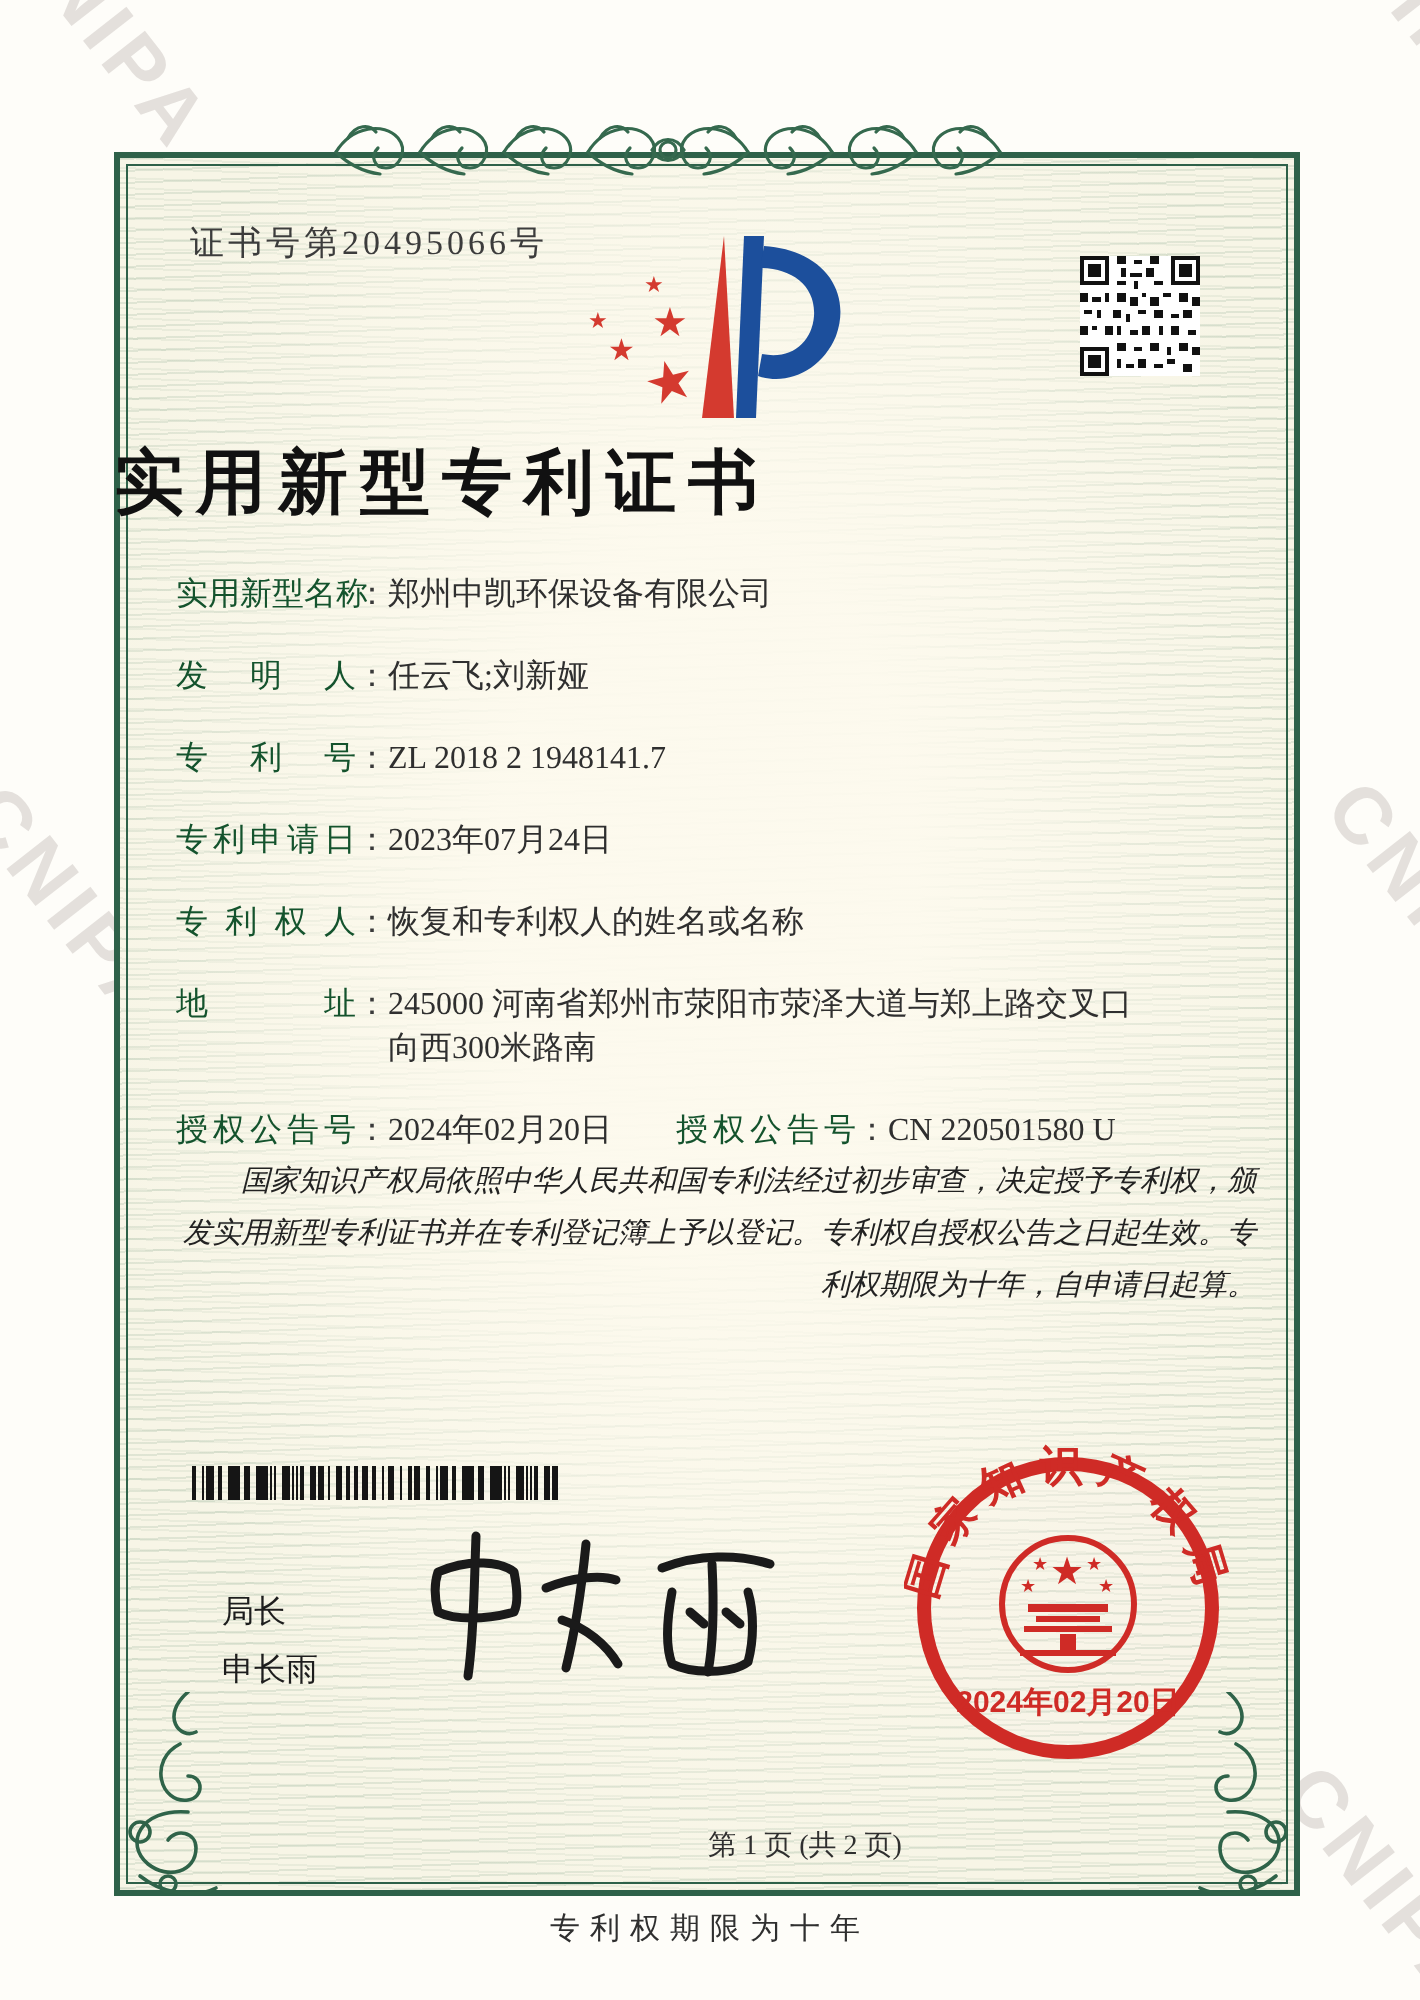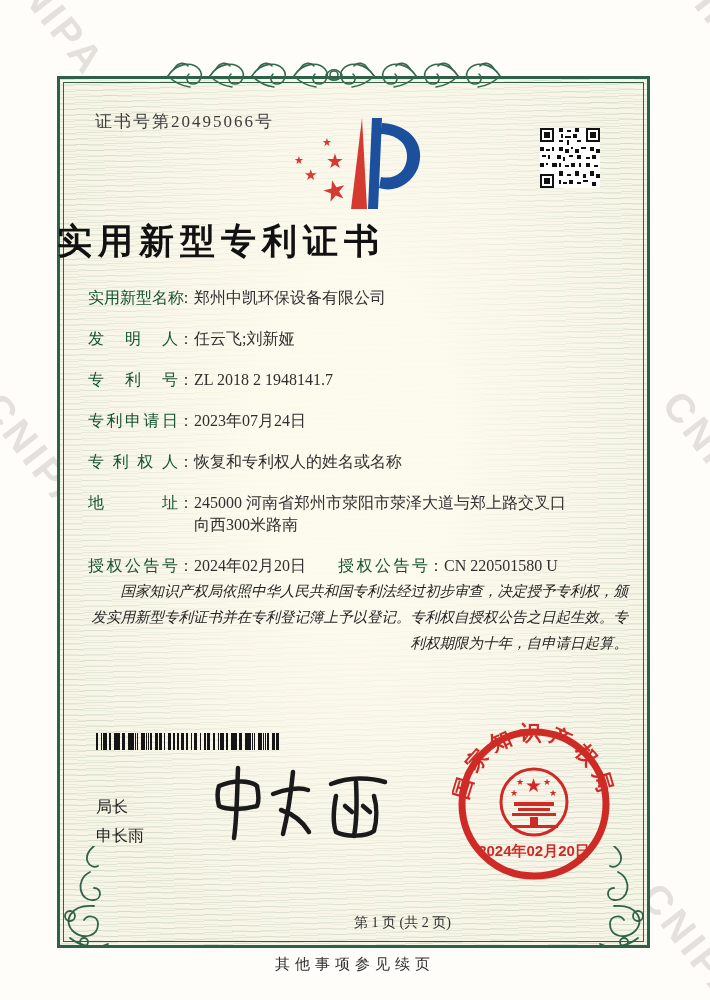--- a/index.html
+++ b/index.html
@@ -52,21 +52,21 @@
     font-size:14.5px; line-height:26px; font-style:italic; color:#222;
   }
   .paras p{ margin:0 0 6px 0; text-indent:2em;text-align:right; }
   .barcode{
     position:absolute; left:96px; top:733px; width:184px; height:17px;
     background:
       repeating-linear-gradient(90deg,#151515 0 2px,transparent 2px 5px,#151515 5px 6px,transparent 6px 9px),
       repeating-linear-gradient(90deg,#151515 0 1px,transparent 1px 7px,#151515 7px 10px,transparent 10px 13px);
   }
   .officer{
-    position:absolute; left:96px; top:792px;
+    position:absolute; left:111px; top:792px;
     font-family:"Liberation Sans","DejaVu Sans",sans-serif;
     font-size:16px; color:#1d1d1d; line-height:29px;
   }
   .signature{ position:absolute; left:205px; top:760px; }
   .seal{ position:absolute; left:452px; top:722px; width:164px; height:164px; }
   .page-num{ position:absolute; left:57px; top:914px; width:691px; text-align:center; font-size:14px; color:#2f2f2f;}
   .cont-note{ position:absolute; left:0; top:955px; width:710px; text-align:center; font-size:15px; letter-spacing:5px; color:#2f2f2f;}
   svg text.star{ font-family:"DejaVu Sans",sans-serif; }
 </style>
 </head>
@@ -270,15 +270,15 @@
       <rect x="62" y="80" width="40" height="4"></rect>
       <rect x="66" y="86" width="32" height="3"></rect>
       <rect x="60" y="91" width="44" height="3"></rect>
       <rect x="78" y="95" width="8" height="8"></rect>
       <rect x="58" y="103" width="48" height="3"></rect>
     </g>
     <text x="82" y="134" text-anchor="middle" font-size="15" font-weight="bold" fill="#cf2b26" font-family="Liberation Sans,sans-serif">2024年02月20日</text>
   </svg>
 
   <div class="page-num">第 1 页 (共 2 页)</div>
-  <div class="cont-note">其他事项参见续页</div>
+  <div class="cont-note">专利权期限为十年</div>
 
 </div>
 
 </body></html>

